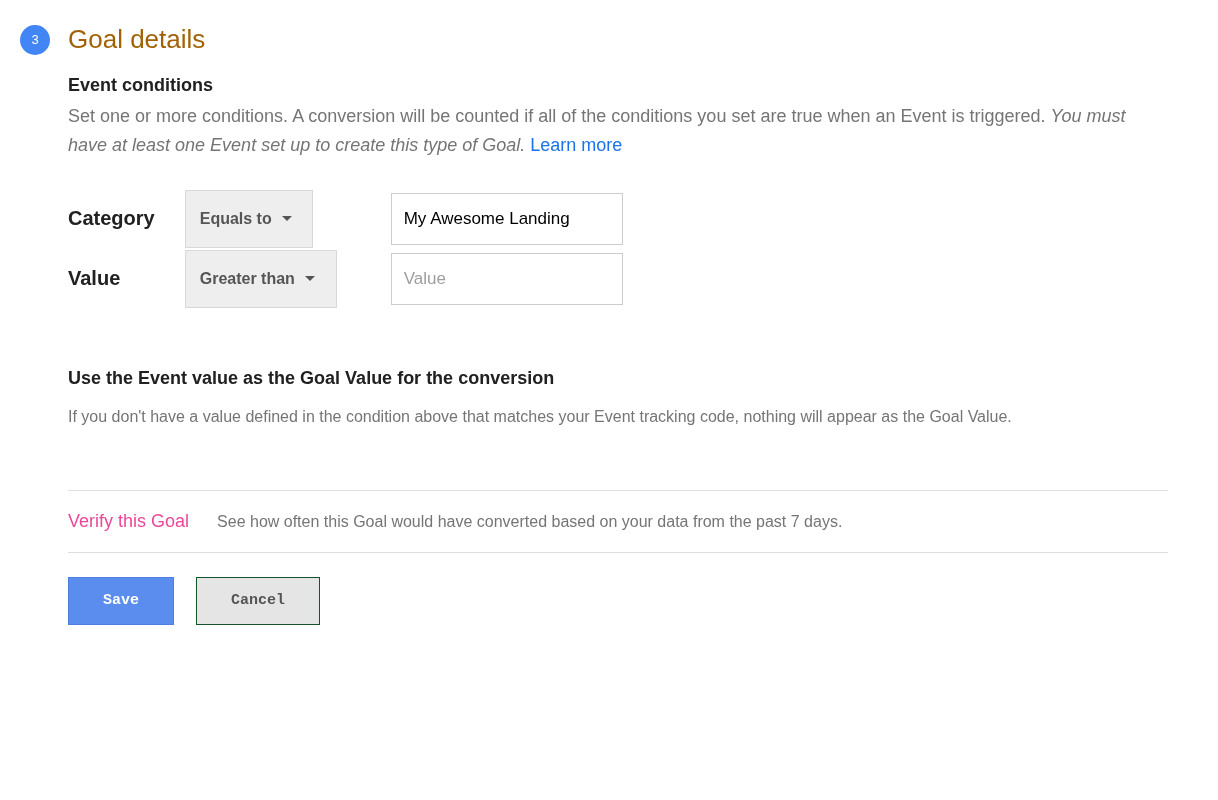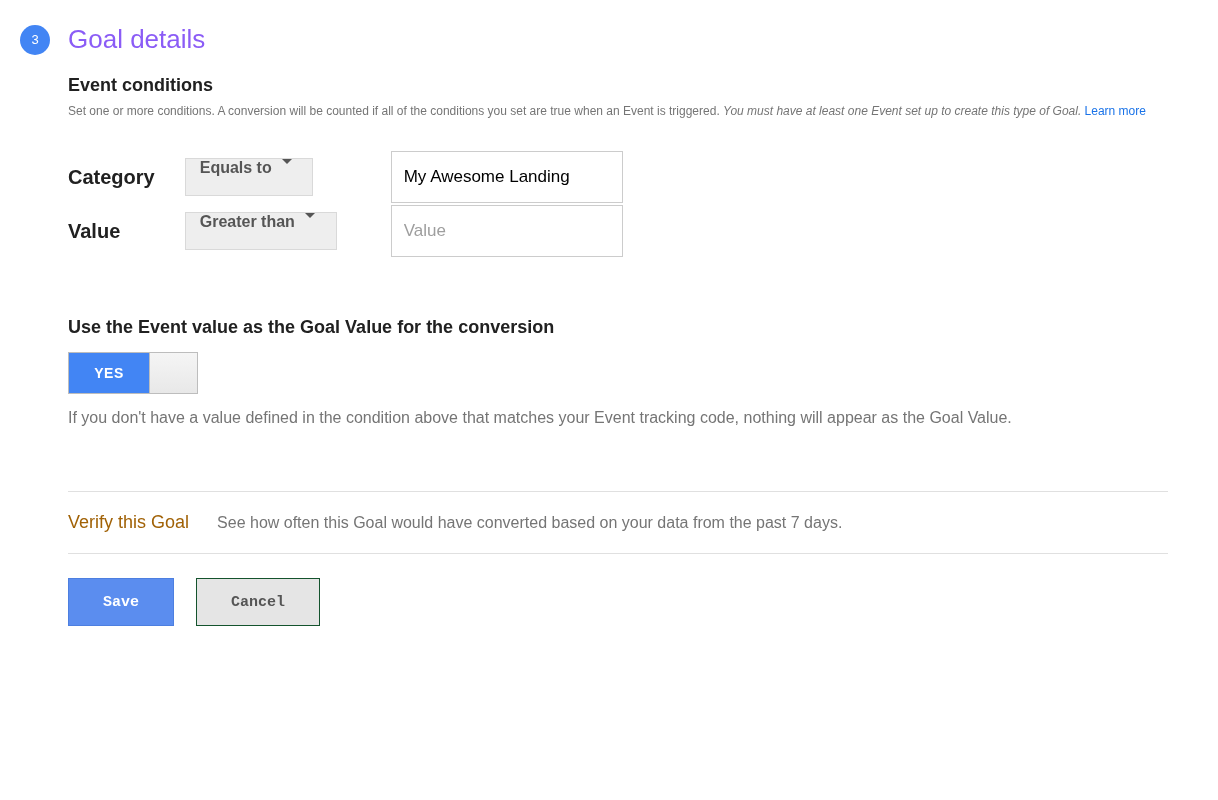--- a/index.html
+++ b/index.html
@@ -23,53 +23,53 @@
       background: #4285f4;
       color: #fff;
       font-size: 13px;
       display: flex;
       align-items: center;
       justify-content: center;
     }
     .step-title {
       font-size: 26px;
       font-weight: 400;
-      color: #8b5cf6;
+      color: #a16207;
     }
     .content { margin-left: 48px; max-width: 1100px; }
     .section-heading {
       font-size: 18px;
       font-weight: 700;
       color: #212121;
       margin-bottom: 6px;
     }
     .section-desc {
-      font-size: 12px;
+      font-size: 18px;
       color: #757575;
       line-height: 1.6;
       margin-bottom: 30px;
     }
     .section-desc .italic { font-style: italic; }
     .link { color: #1a73e8; text-decoration: none; cursor: pointer; }
     .conditions-table { display: table; border-collapse: separate; border-spacing: 0; }
     .cond-row { display: table-row; }
     .cond-label, .cond-select-wrap, .cond-input-wrap { display: table-cell; vertical-align: middle; padding-bottom: 2px; }
     .cond-label {
       font-size: 20px;
       font-weight: 700;
       padding-right: 30px;
       min-width: 96px;
     }
     .cond-select {
       background: #eeeeee;
       border: 1px solid #d9d9d9;
       padding: 0 14px;
-      height: 38px;
+      height: 58px;
       display: inline-flex;
-      align-items: flex-start;
+      align-items: center;
       gap: 10px;
       font-size: 16px;
       font-weight: 700;
       color: #555;
       cursor: pointer;
       min-width: 128px;
     }
     .cond-select.wide { min-width: 152px; }
     .caret {
       width: 0; height: 0;
@@ -127,21 +127,21 @@
     .verify-section {
       margin-top: 60px;
       padding: 20px 0;
       border-top: 1px solid #e0e0e0;
       border-bottom: 1px solid #e0e0e0;
       display: flex;
       align-items: baseline;
       gap: 28px;
     }
     .verify-link {
-      color: #a16207;
+      color: #ec4899;
       font-size: 18px;
       cursor: pointer;
     }
     .verify-desc { font-size: 16px; color: #757575; }
     .actions { margin-top: 24px; display: flex; gap: 22px; }
     .btn {
       height: 48px;
       padding: 0 34px;
       font-size: 15px;
       font-weight: 700;
@@ -194,24 +194,20 @@
       </div>
       <div class="cond-input-wrap">
         <input class="cond-input" placeholder="Value" style="">
       </div>
     </div>
 
   </div>
 
   <div class="goal-value-section">
     <div class="goal-value-heading">Use the Event value as the Goal Value for the conversion</div>
-    <div class="toggle">
-      <div class="toggle-on">YES</div>
-      <div class="toggle-off"></div>
-    </div>
     <p class="goal-value-desc">If you don't have a value defined in the condition above that matches your Event tracking code, nothing will appear as the Goal Value.</p>
   </div>
 
   <div class="verify-section">
     <span class="verify-link">Verify this Goal</span>
     <span class="verify-desc">See how often this Goal would have converted based on your data from the past 7 days.</span>
   </div>
 
   <div class="actions">
     <button class="btn btn-primary">Save</button>

